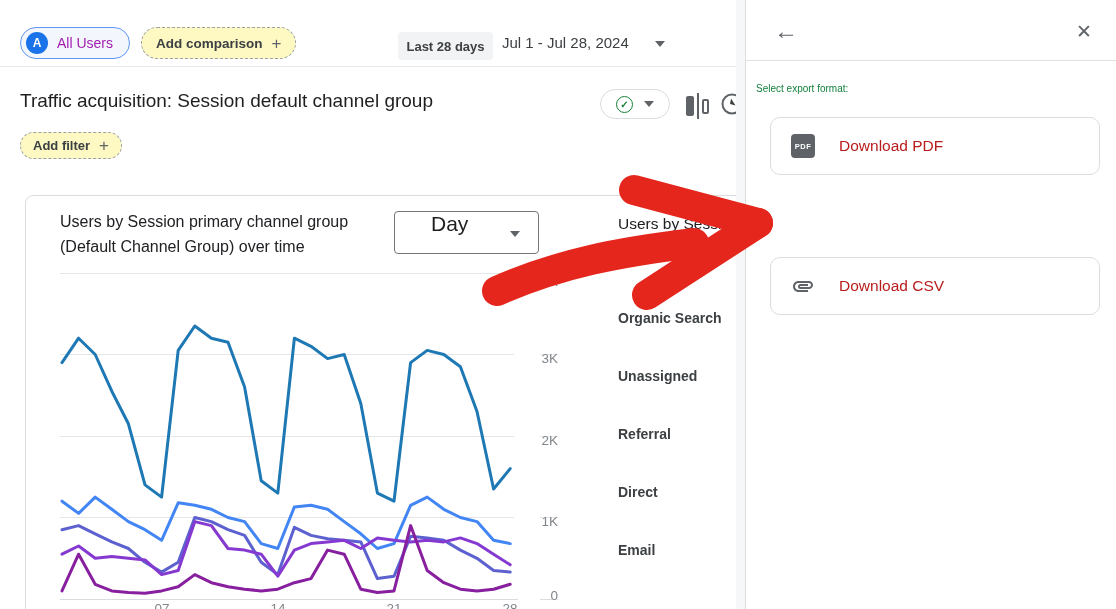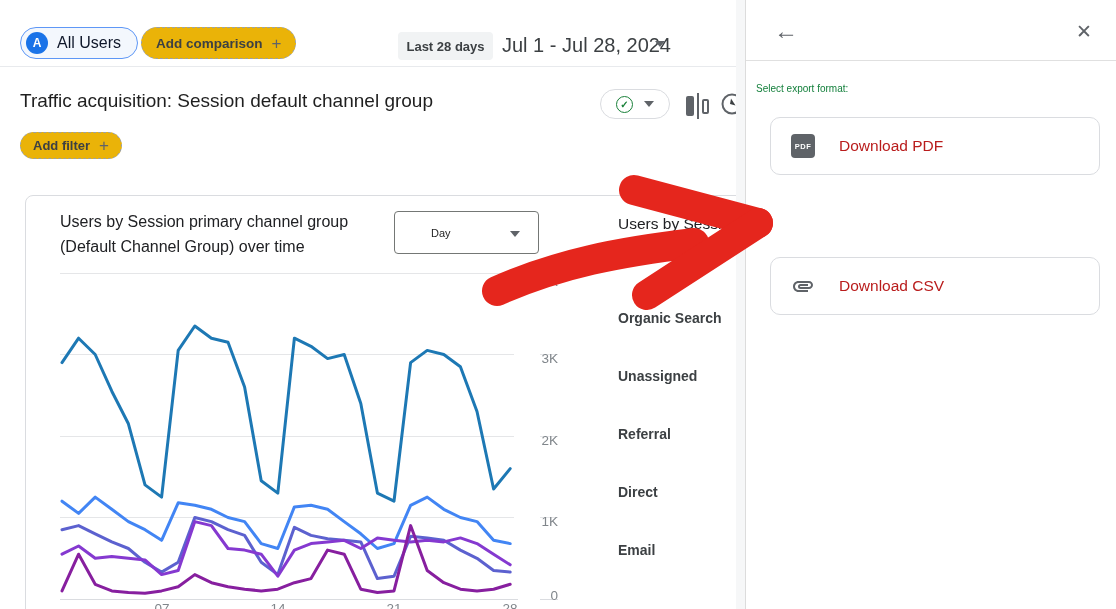--- a/index.html
+++ b/index.html
@@ -15,35 +15,35 @@
   .chip-all-users {
     left:20px; top:27px; height:32px; padding:0 16px 0 5px;
     border:1px solid #5e97f6; background:#f3f7fd; border-radius:16px;
     display:flex; align-items:center; gap:9px;
   }
   .chip-avatar {
     width:22px; height:22px; border-radius:50%; background:#1a73e8;
     color:#fff; font-size:12px; font-weight:bold;
     display:flex; align-items:center; justify-content:center;
   }
-  .chip-all-users span.lbl { font-size:16px; color:#0f172a; }
+  .chip-all-users span.lbl { font-size:14px; color:#a21caf; }
   .chip-dashed {
-    border:1px dashed #9aa0a6; border-radius:16px; background:#eab308;
+    border:1px dashed #9aa0a6; border-radius:16px; background:#fef9c3;
     display:flex; align-items:center; gap:9px; color:#3c4043; font-weight:bold;
   }
   .chip-add-comparison { left:141px; top:27px; height:32px; padding:0 14px; font-size:13.5px; }
   .chip-add-filter { left:20px; top:132px; height:27px; padding:0 12px; font-size:13px; border-radius:14px; }
   .plus-glyph { font-size:17px; font-weight:normal; color:#5f6368; line-height:1; }
 
   .date-badge {
     left:398px; top:32px; width:95px; height:28px; background:#f1f3f4; border-radius:4px;
     font-size:13px; font-weight:bold; color:#3c4043;
     display:flex; align-items:center; justify-content:center;
   }
-  .date-text { left:502px; top:34px; font-size:20px; color:#3c4043; white-space:nowrap; }
+  .date-text { left:502px; top:34px; font-size:15px; color:#3c4043; white-space:nowrap; }
   .caret { width:0; height:0; border-left:5px solid transparent; border-right:5px solid transparent; border-top:6px solid #5f6368; }
   .date-caret { left:655px; top:41px; }
 
   
   .page-title { left:20px; top:90px; font-size:19px; color:#1f1f1f; white-space:nowrap; }
   .verified-pill {
     left:600px; top:89px; width:70px; height:30px; border:1px solid #dadce0; border-radius:15px;
     display:flex; align-items:center; justify-content:center; gap:11px; background:#fff;
   }
   .check-circle {
@@ -55,21 +55,21 @@
   .cmp-bar-filled { width:8px; height:20px; background:#5f6368; border-radius:2px; }
   .cmp-line { width:2px; height:26px; background:#5f6368; }
   .cmp-bar-outline { width:7px; height:15px; border:2px solid #5f6368; border-radius:2px; }
   .insights-icon { left:720px; top:92px; }
 
   
   .card { left:25px; top:195px; width:1065px; height:500px; background:#fff; border:1px solid #dadce0; border-radius:8px; }
   .line-title { left:60px; top:209px; width:340px; font-size:16px; line-height:25px; color:#202124; }
   .day-select {
     left:394px; top:211px; width:145px; height:43px; border:1px solid #747775; border-radius:4px; background:#fff;
-    display:flex; align-items:center; font-size:11px; color:#1f1f1f; padding-left:36px;
+    display:flex; font-size:21px; color:#1f1f1f; padding-left:36px;
   }
   .day-select .caret { position:absolute; right:18px; top:19px; }
 
   .gridline { height:1px; background:#e5e6e8; }
   .axis-line { height:1px; background:#dadce0; }
   .ylab { width:30px; text-align:right; font-size:13.5px; color:#80868b; }
   .xlab { width:24px; text-align:center; font-size:13.5px; color:#80868b; }
 
   #line-chart { left:40px; top:266px; }
 

